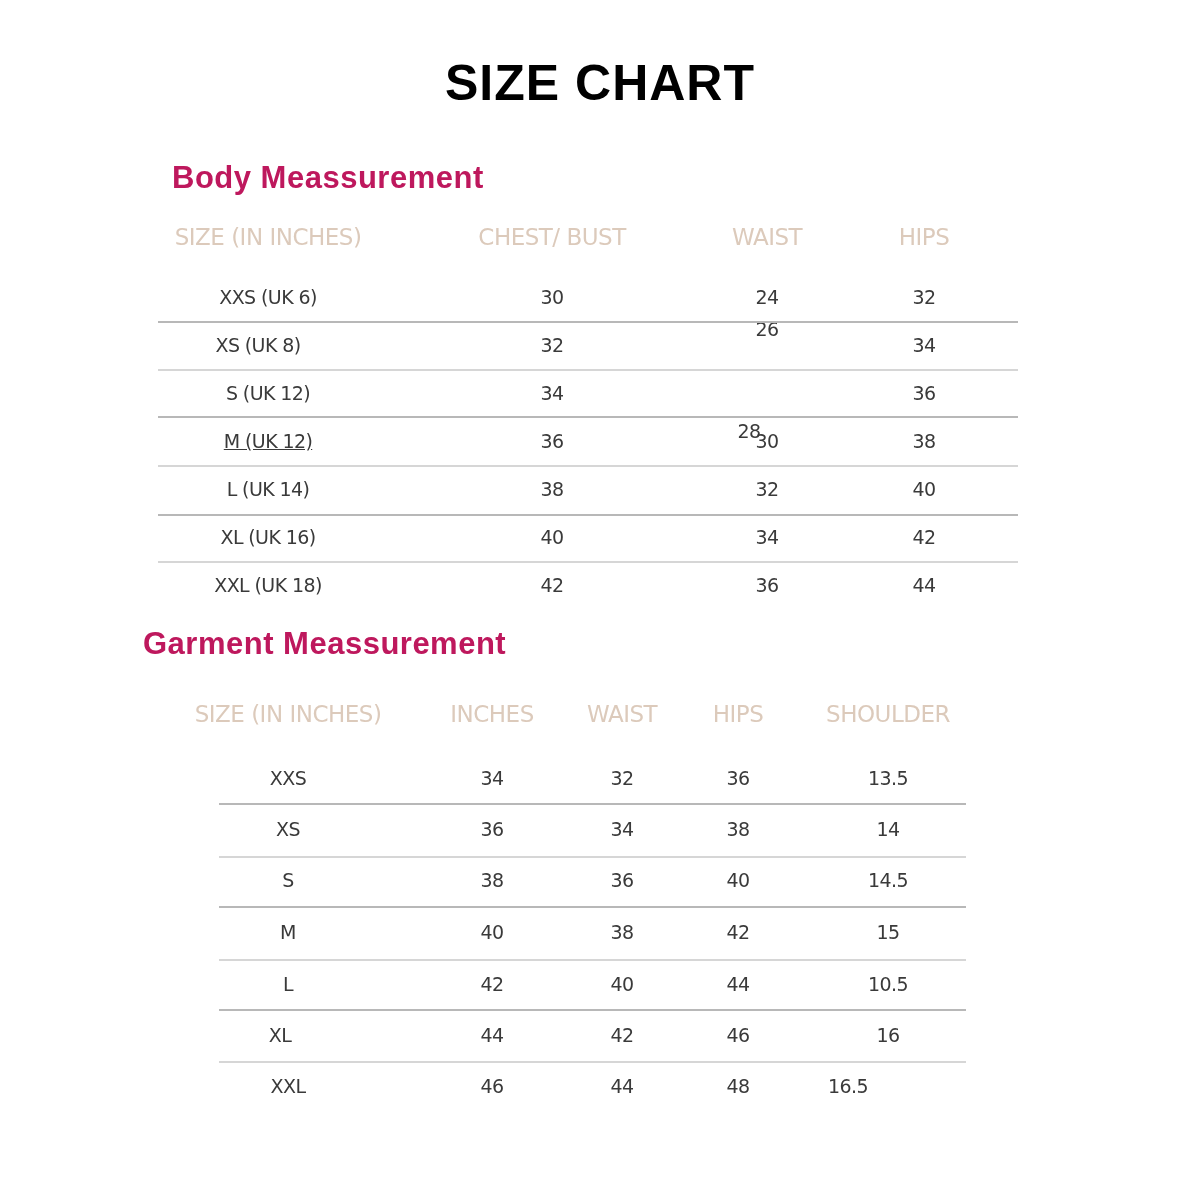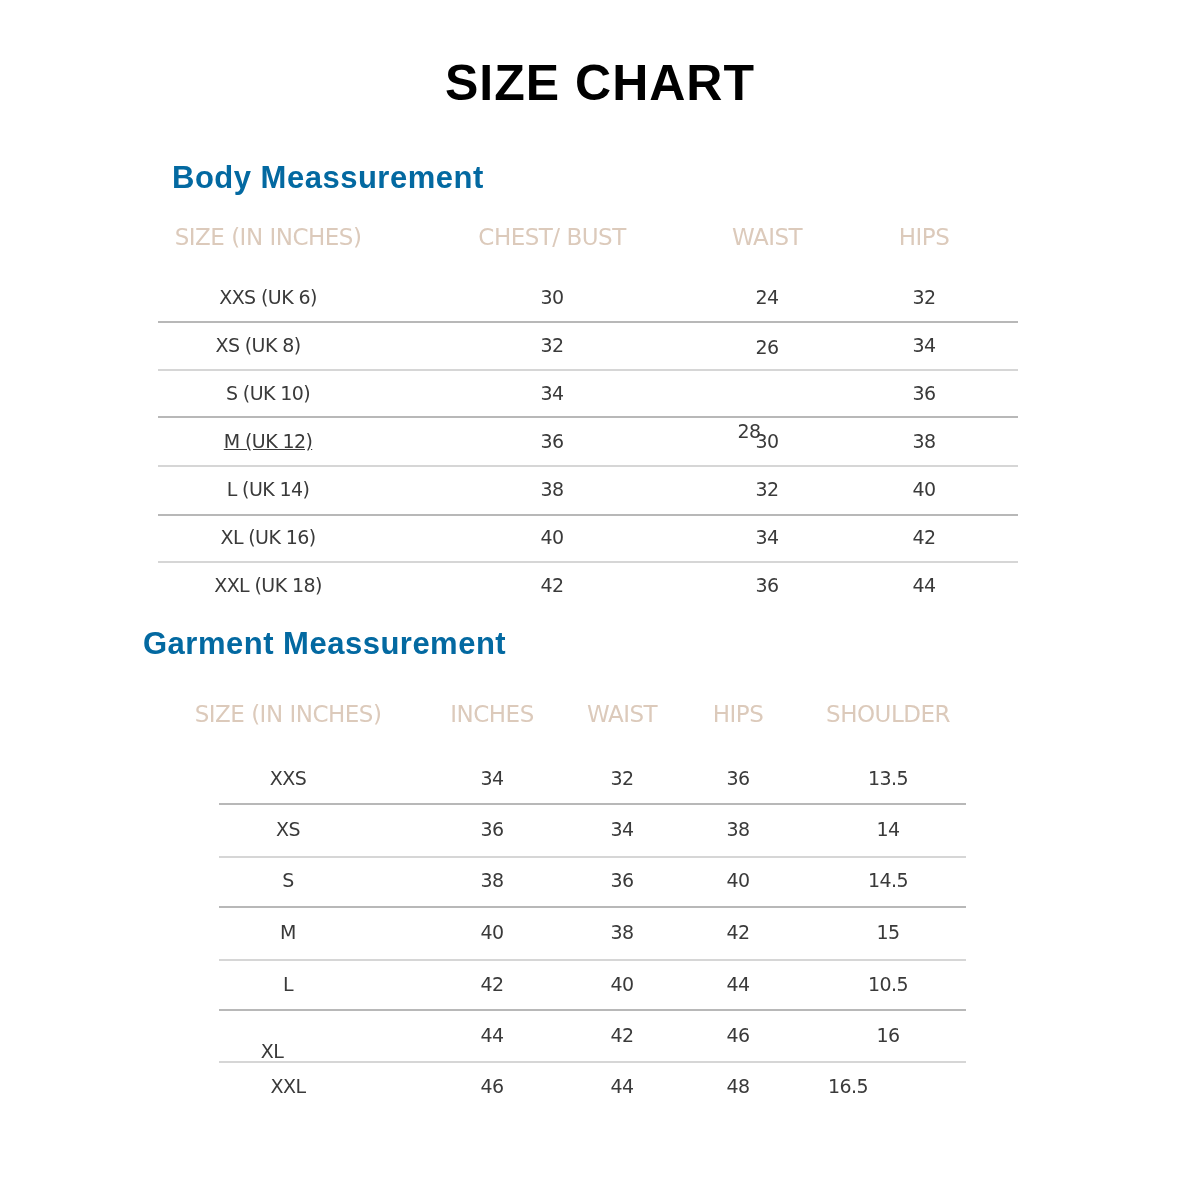--- a/index.html
+++ b/index.html
@@ -2,21 +2,21 @@
 <html><head>
 <meta charset="utf-8">
 <style>
   html, body { margin: 0; padding: 0; background: #ffffff; }
   body { width: 1200px; height: 1200px; position: relative; overflow: hidden;
          font-family: "Liberation Sans", sans-serif; }
   .title { position: absolute; left: 0; width: 1200px; top: 54px; text-align: center;
            font-family: "Liberation Sans", sans-serif; font-weight: bold; font-size: 50px;
            color: #000; letter-spacing: 1px; line-height: 58px; }
   .section-title { position: absolute; font-family: "Liberation Sans", sans-serif;
-                   font-weight: bold; font-size: 31px; color: #0369a1; line-height: 36px;
+                   font-weight: bold; font-size: 31px; color: #be185d; line-height: 36px;
                    letter-spacing: 0.5px; }
   .hdr { position: absolute; transform: translateX(-50%); white-space: nowrap;
          font-family: "DejaVu Sans", sans-serif; font-size: 23px; color: #dccabb;
          letter-spacing: -0.5px; line-height: 28px; }
   .cell { position: absolute; transform: translateX(-50%); white-space: nowrap;
           font-family: "DejaVu Sans", sans-serif; font-size: 19px; color: #3a3a3a;
           letter-spacing: -0.6px; line-height: 24px; }
   .rule { position: absolute; height: 2px; background: #b8b8b8; }
   .rule.light { background: #d6d6d6; }
 </style>
@@ -35,25 +35,25 @@
         <div class="hdr" style="left: 924px; top: 223px;">HIPS</div>
         <div>
           <div class="cell" style="left: 268px; top: 285px;">XXS (UK 6)</div>
           <div class="cell" style="left: 552px; top: 285px;">30</div>
           <div class="cell" style="left: 767px; top: 285px;">24</div>
           <div class="cell" style="left: 924px; top: 285px;">32</div>
         </div>
         <div>
           <div class="cell" style="left: 258px; top: 333px;">XS (UK 8)</div>
           <div class="cell" style="left: 552px; top: 333px;">32</div>
-          <div class="cell" style="left: 767px; top: 335px;">26</div>
+          <div class="cell" style="left: 767px; top: 317px;">26</div>
           <div class="cell" style="left: 924px; top: 333px;">34</div>
         </div>
         <div>
-          <div class="cell" style="left: 268px; top: 381px;">S (UK 10)</div>
+          <div class="cell" style="left: 268px; top: 381px;">S (UK 12)</div>
           <div class="cell" style="left: 552px; top: 381px;">34</div>
           <div class="cell" style="left: 749px; top: 381px; margin-top: 38px;">28</div>
           <div class="cell" style="left: 924px; top: 381px;">36</div>
         </div>
         <div>
           <div class="cell" style="left: 268px; top: 429px; text-decoration: underline;">M (UK 12)</div>
           <div class="cell" style="left: 552px; top: 429px;">36</div>
           <div class="cell" style="left: 767px; top: 429px;">30</div>
           <div class="cell" style="left: 924px; top: 429px;">38</div>
         </div>
@@ -121,21 +121,21 @@
           <div class="cell" style="left: 888px; top: 920px;">15</div>
         </div>
         <div>
           <div class="cell" style="left: 288px; top: 972px;">L</div>
           <div class="cell" style="left: 492px; top: 972px;">42</div>
           <div class="cell" style="left: 622px; top: 972px;">40</div>
           <div class="cell" style="left: 738px; top: 972px;">44</div>
           <div class="cell" style="left: 888px; top: 972px;">10.5</div>
         </div>
         <div>
-          <div class="cell" style="left: 272px; top: 1023px; margin-top: 16px;">XL</div>
+          <div class="cell" style="left: 280px; top: 1023px;">XL</div>
           <div class="cell" style="left: 492px; top: 1023px;">44</div>
           <div class="cell" style="left: 622px; top: 1023px;">42</div>
           <div class="cell" style="left: 738px; top: 1023px;">46</div>
           <div class="cell" style="left: 888px; top: 1023px;">16</div>
         </div>
         <div>
           <div class="cell" style="left: 288px; top: 1074px;">XXL</div>
           <div class="cell" style="left: 492px; top: 1074px;">46</div>
           <div class="cell" style="left: 622px; top: 1074px;">44</div>
           <div class="cell" style="left: 738px; top: 1074px;">48</div>

